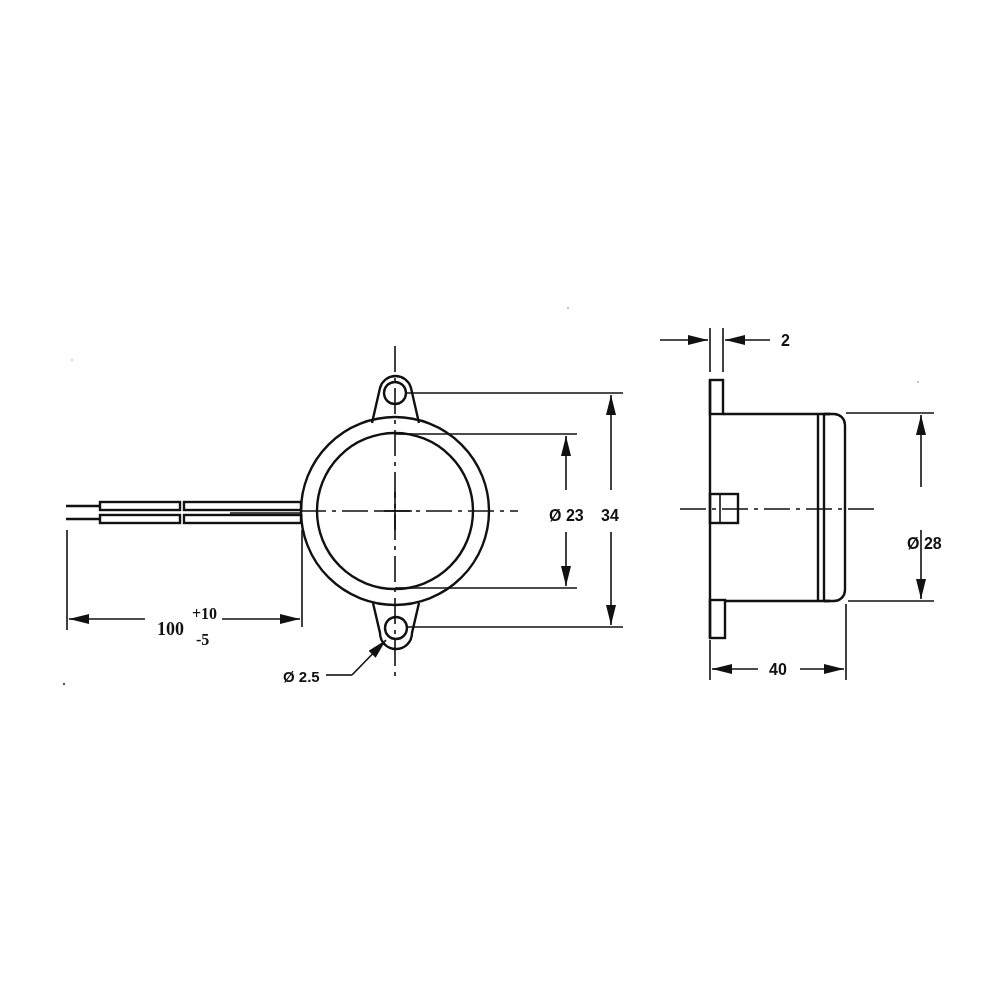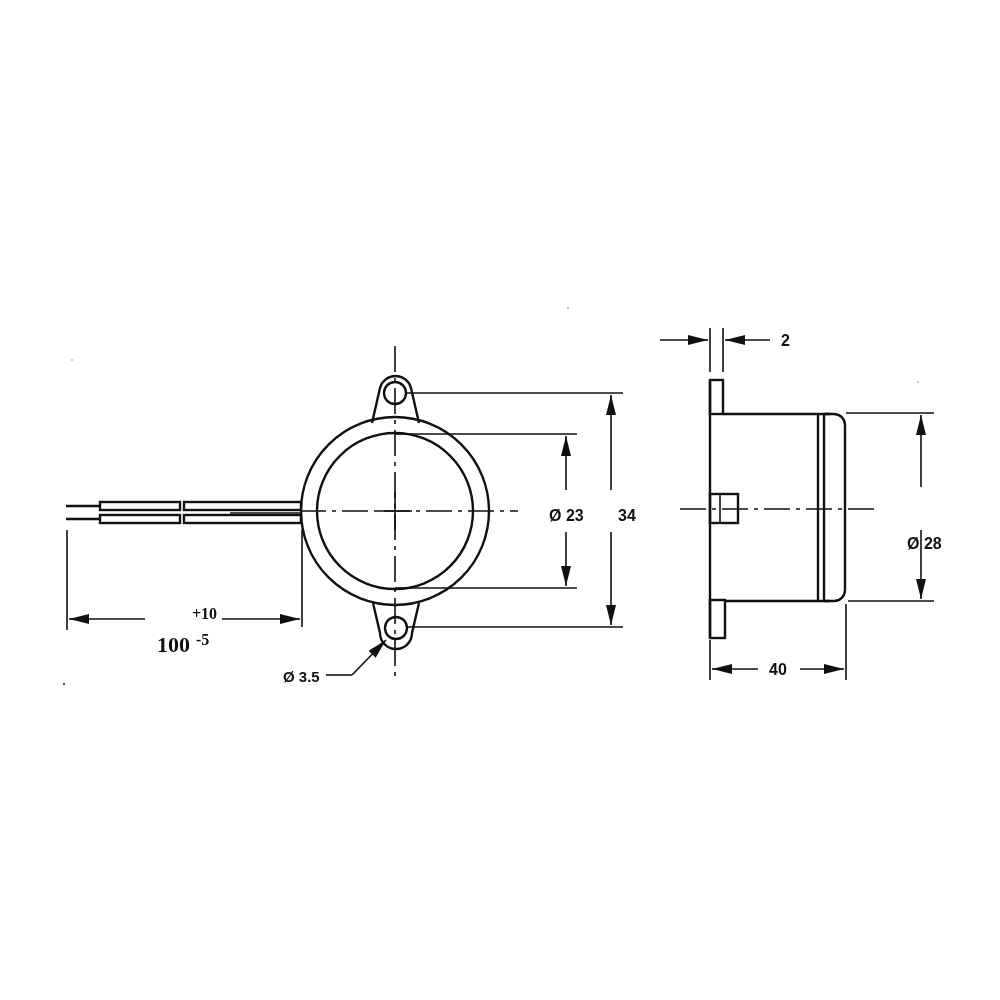--- a/index.html
+++ b/index.html
@@ -117,23 +117,23 @@
       </g>
     </g>
 
     <circle cx="64" cy="684" r="1.2" fill="#555"></circle>
     <circle cx="568" cy="308" r="0.8" fill="#777"></circle>
     <circle cx="918" cy="382" r="0.8" fill="#777"></circle>
     <circle cx="72" cy="360" r="0.8" fill="#888"></circle>
   </svg>
 
   <span class="lbl" style="left:549px; top:508px; font-size:16px;">Ø 23</span>
-  <span class="lbl" style="left:618px; top:508px; font-size:16px;">34</span>
-  <span class="lbl" style="left:283px; top:669px; font-size:15px;">Ø 3.5</span>
+  <span class="lbl" style="left:601px; top:508px; font-size:16px;">34</span>
+  <span class="lbl" style="left:283px; top:669px; font-size:15px;">Ø 2.5</span>
 
-  <span class="lbl-serif" style="left:157px; top:620px; font-size:22px;margin-top:14px;">100</span>
+  <span class="lbl-serif" style="left:157px; top:620px; font-size:18px;">100</span>
   <span class="lbl-serif" style="left:192px; top:606px; font-size:16px;">+10</span>
   <span class="lbl-serif" style="left:196px; top:632px; font-size:16px;">-5</span>
 
   <span class="lbl" style="left:781px; top:333px; font-size:16px;">2</span>
   <span class="lbl" style="left:907px; top:536px; font-size:16px;">Ø 28</span>
   <span class="lbl" style="left:769px; top:662px; font-size:16px;">40</span>
 </div>
 
 </body></html>

